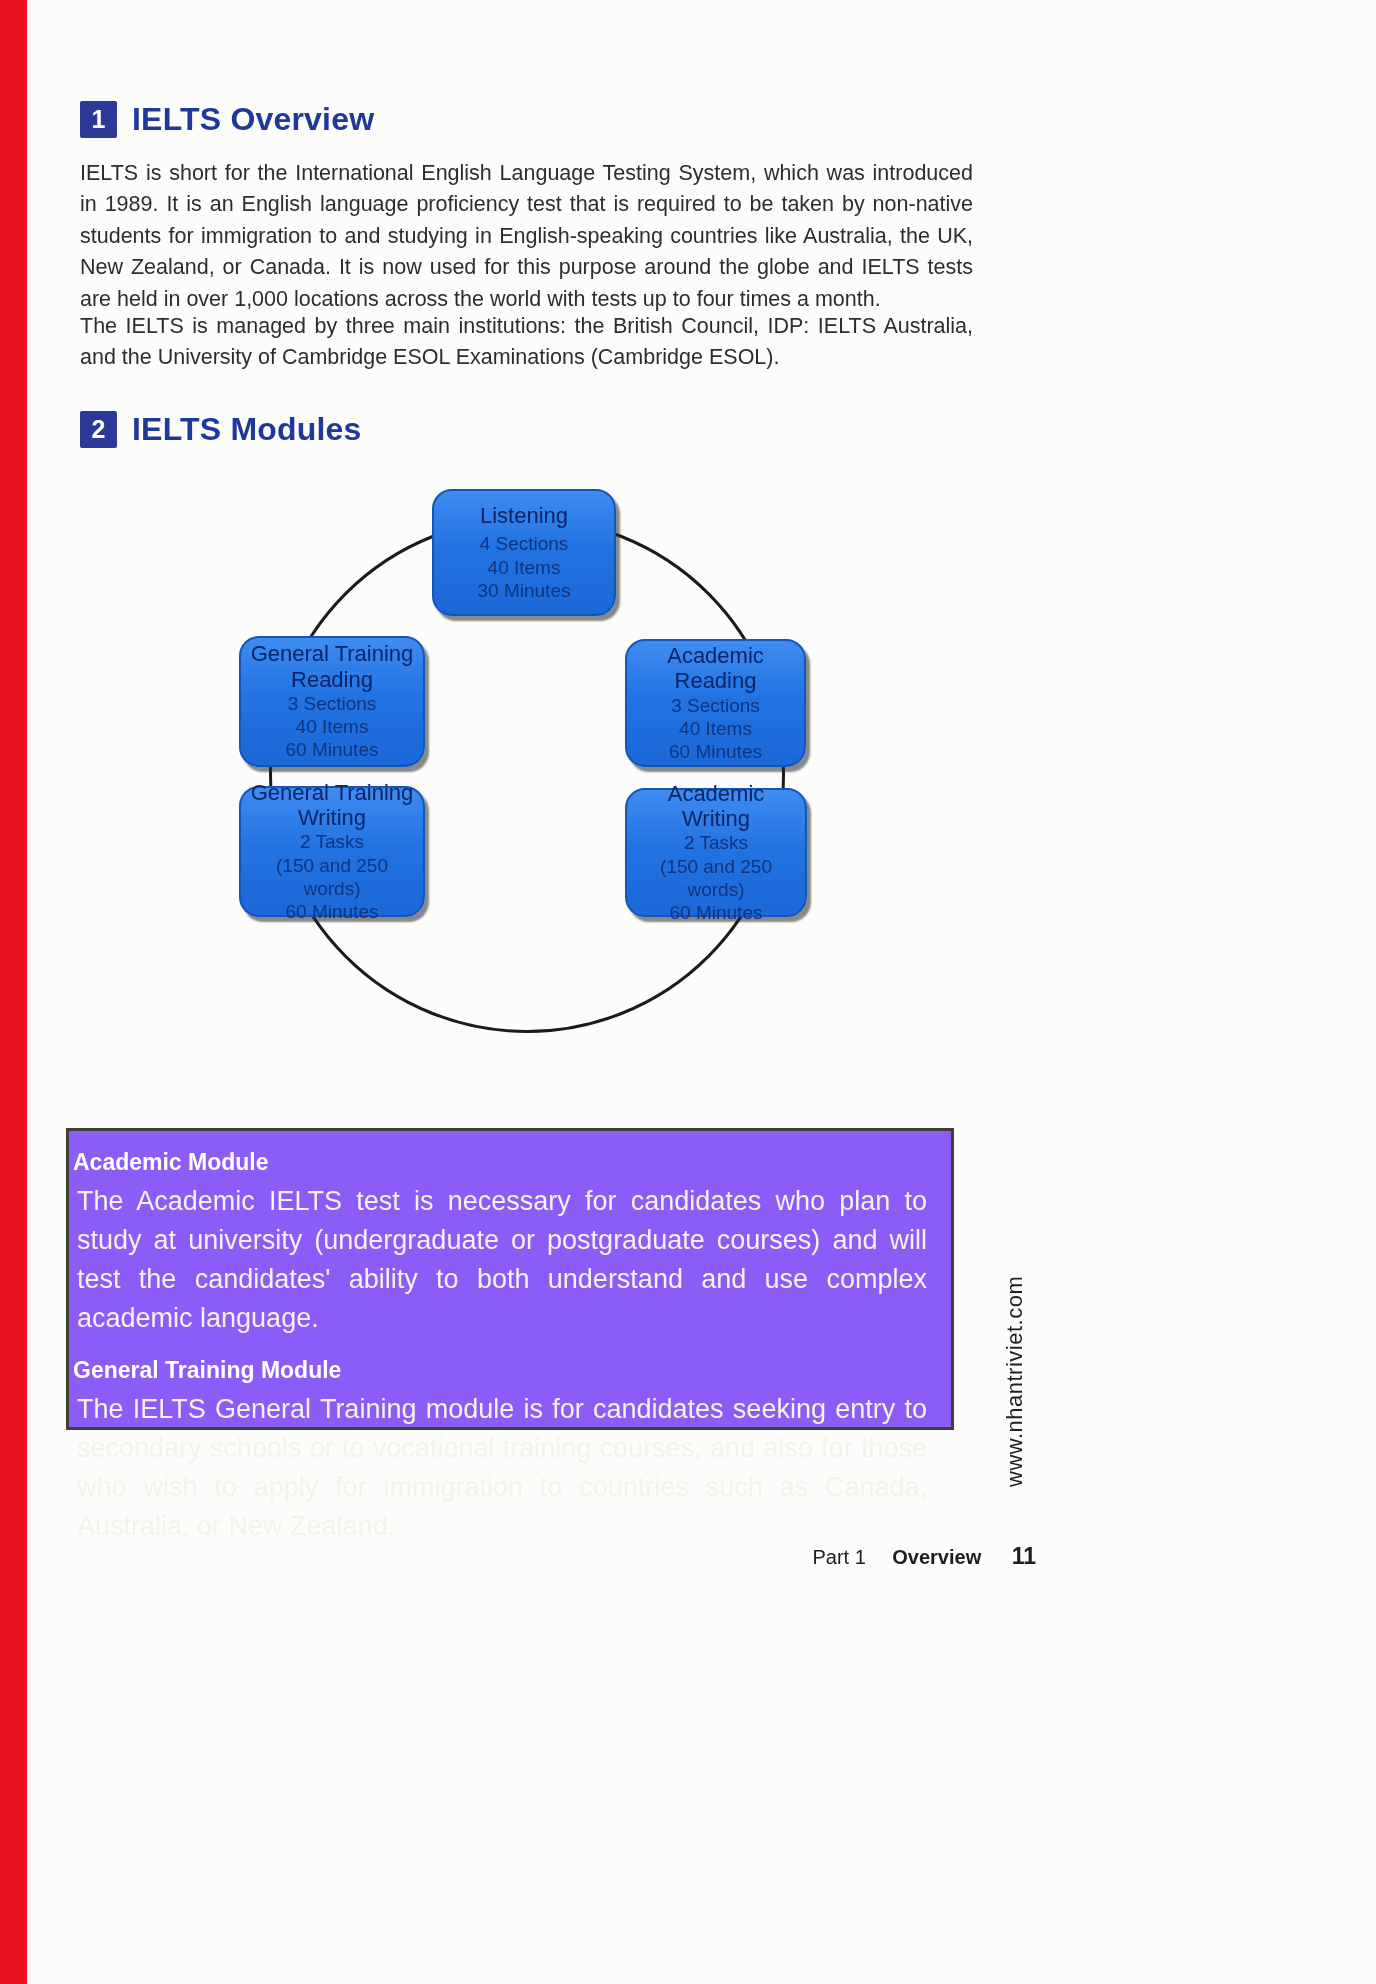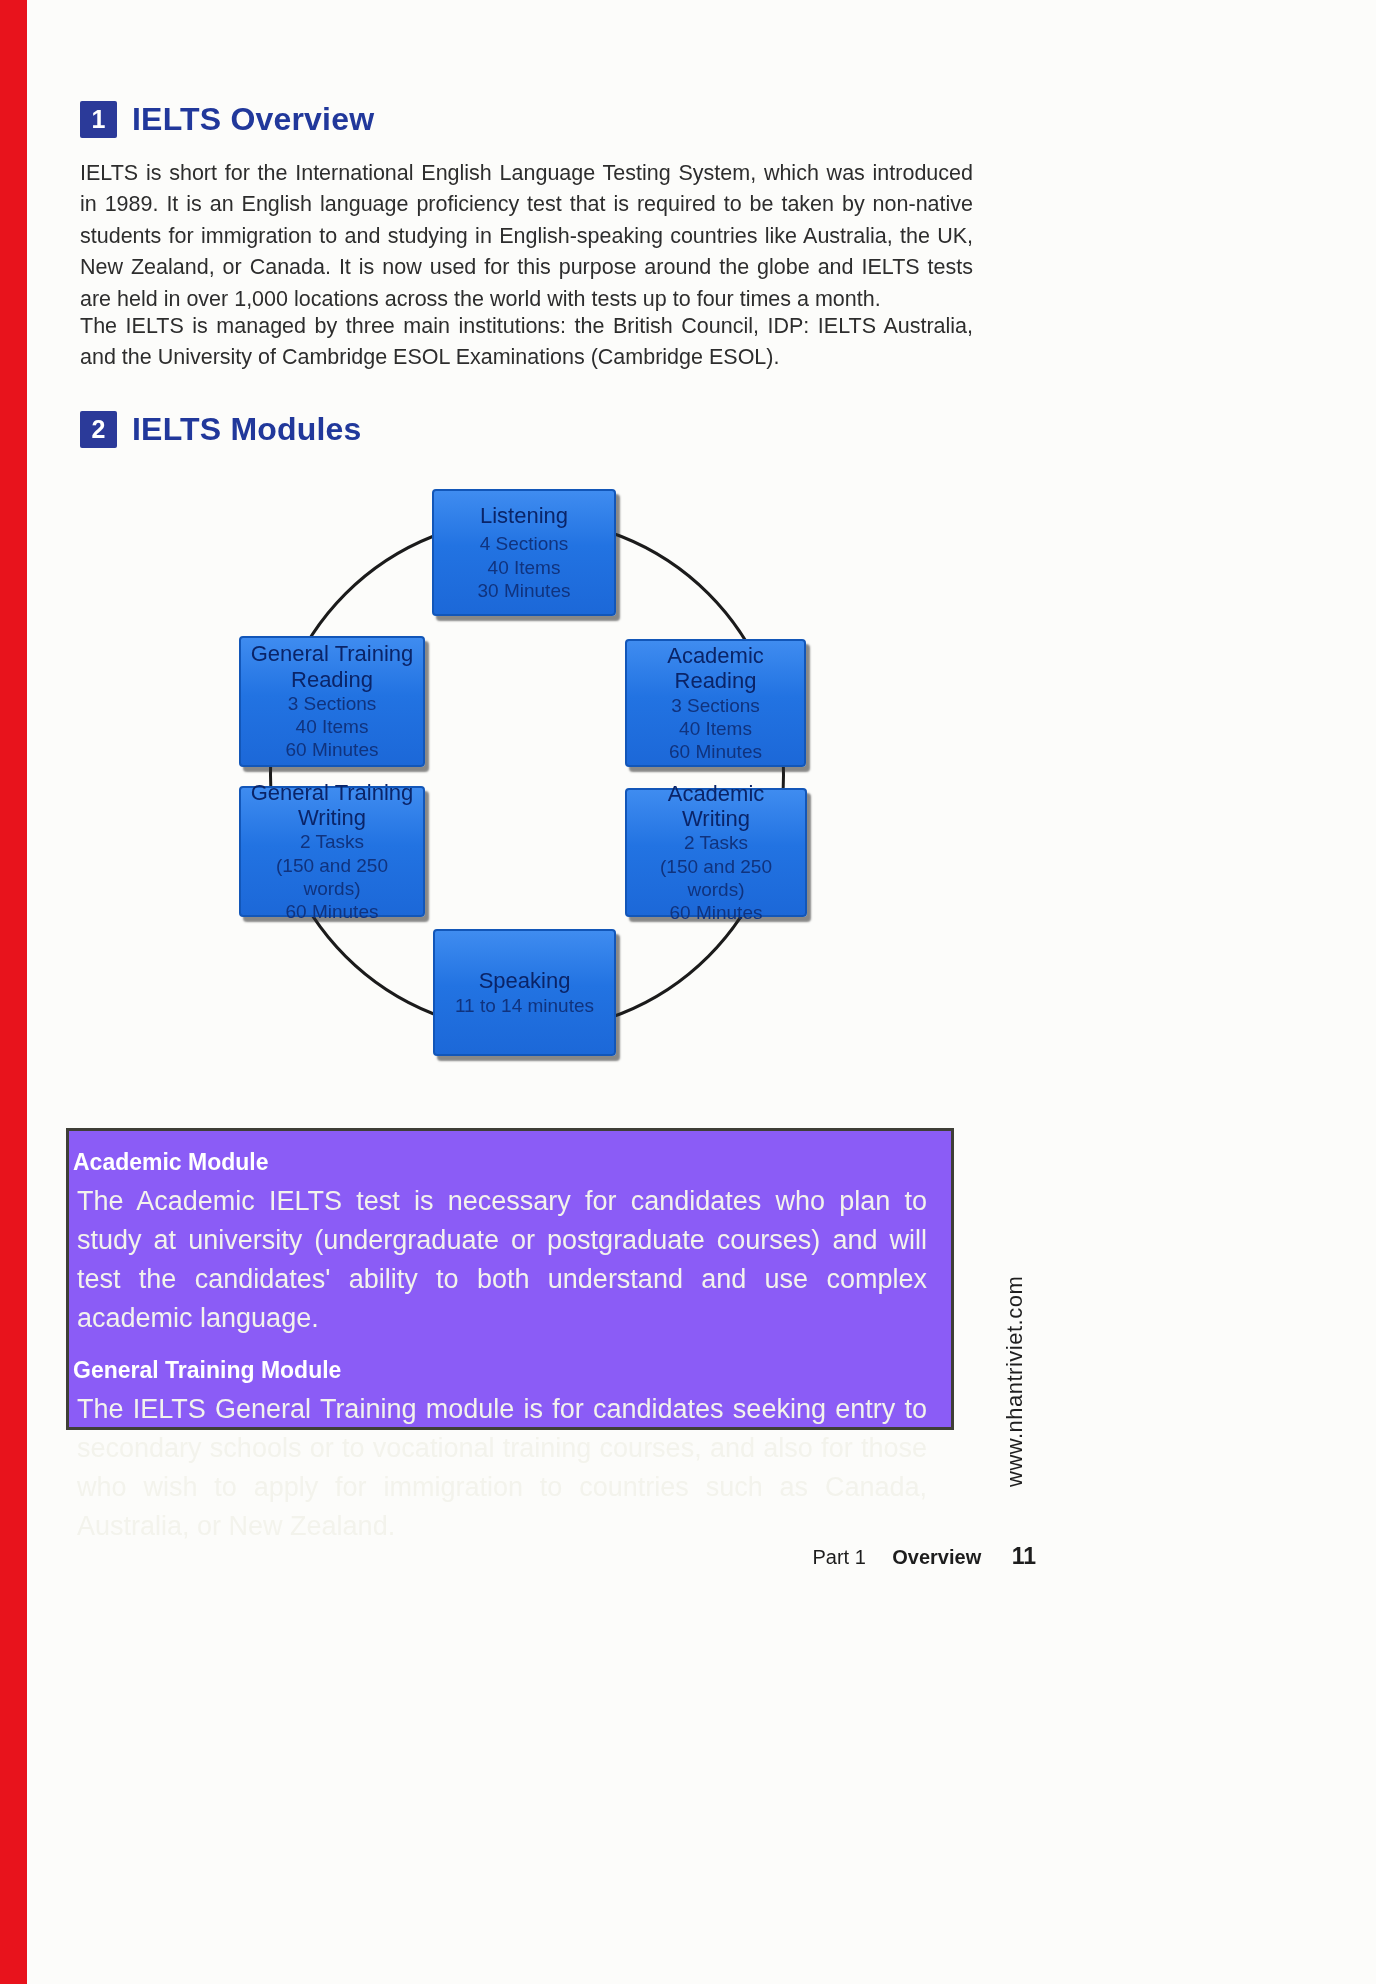--- a/index.html
+++ b/index.html
@@ -44,21 +44,21 @@
   }
   
   .circle{
     position:absolute;left:269px;top:517px;width:510px;height:510px;
     border:3px solid #1b1b1b;border-radius:50%;
     z-index:1;
   }
   .dbox{
     position:absolute;z-index:2;
     background:linear-gradient(180deg,#3f8cf0 0%,#2273e2 45%,#1c68d8 100%);
-    border:2px solid #1256b8;border-radius:4px;
+    border:2px solid #1256b8;border-radius:20px;
     box-shadow:4px 5px 2px rgba(40,40,40,0.55);
     display:flex;flex-direction:column;align-items:center;justify-content:center;
     padding:4px 6px;box-sizing:border-box;
     text-align:center;
   }
   .dbox .bt{
     color:#0a2468;font-size:22px;line-height:1.15;
   }
   .dbox .bd{
     color:#10337e;font-size:19px;line-height:1.22;
@@ -156,24 +156,20 @@
 
   <div class="dbox" style="left:625px;top:788px;width:182px;height:129px;">
     <div class="bt">Academic</div>
     <div class="bt">Writing</div>
     <div class="gap"></div>
     <div class="bd">2 Tasks</div>
     <div class="bd">(150 and 250 words)</div>
     <div class="bd">60 Minutes</div>
   </div>
 
-  <div class="dbox" style="left:433px;top:929px;width:183px;height:127px;">
-    <div class="bt">Speaking</div>
-    <div class="bd">11 to 14 minutes</div>
-  </div>
 
   <div class="module-box">
     <p class="m-title">Academic Module</p>
     <p class="m-text">The Academic IELTS test is necessary for candidates who plan to study at university (undergraduate or postgraduate courses) and will test the candidates' ability to both understand and use complex academic language.</p>
     <p class="m-title">General Training Module</p>
     <p class="m-text" style="margin-bottom:0;">The IELTS General Training module is for candidates seeking entry to secondary schools or to vocational training courses, and also for those who wish to apply for immigration to countries such as Canada, Australia, or New Zealand.</p>
   </div>
 
   <div class="watermark">www.nhantriviet.com</div>
 

